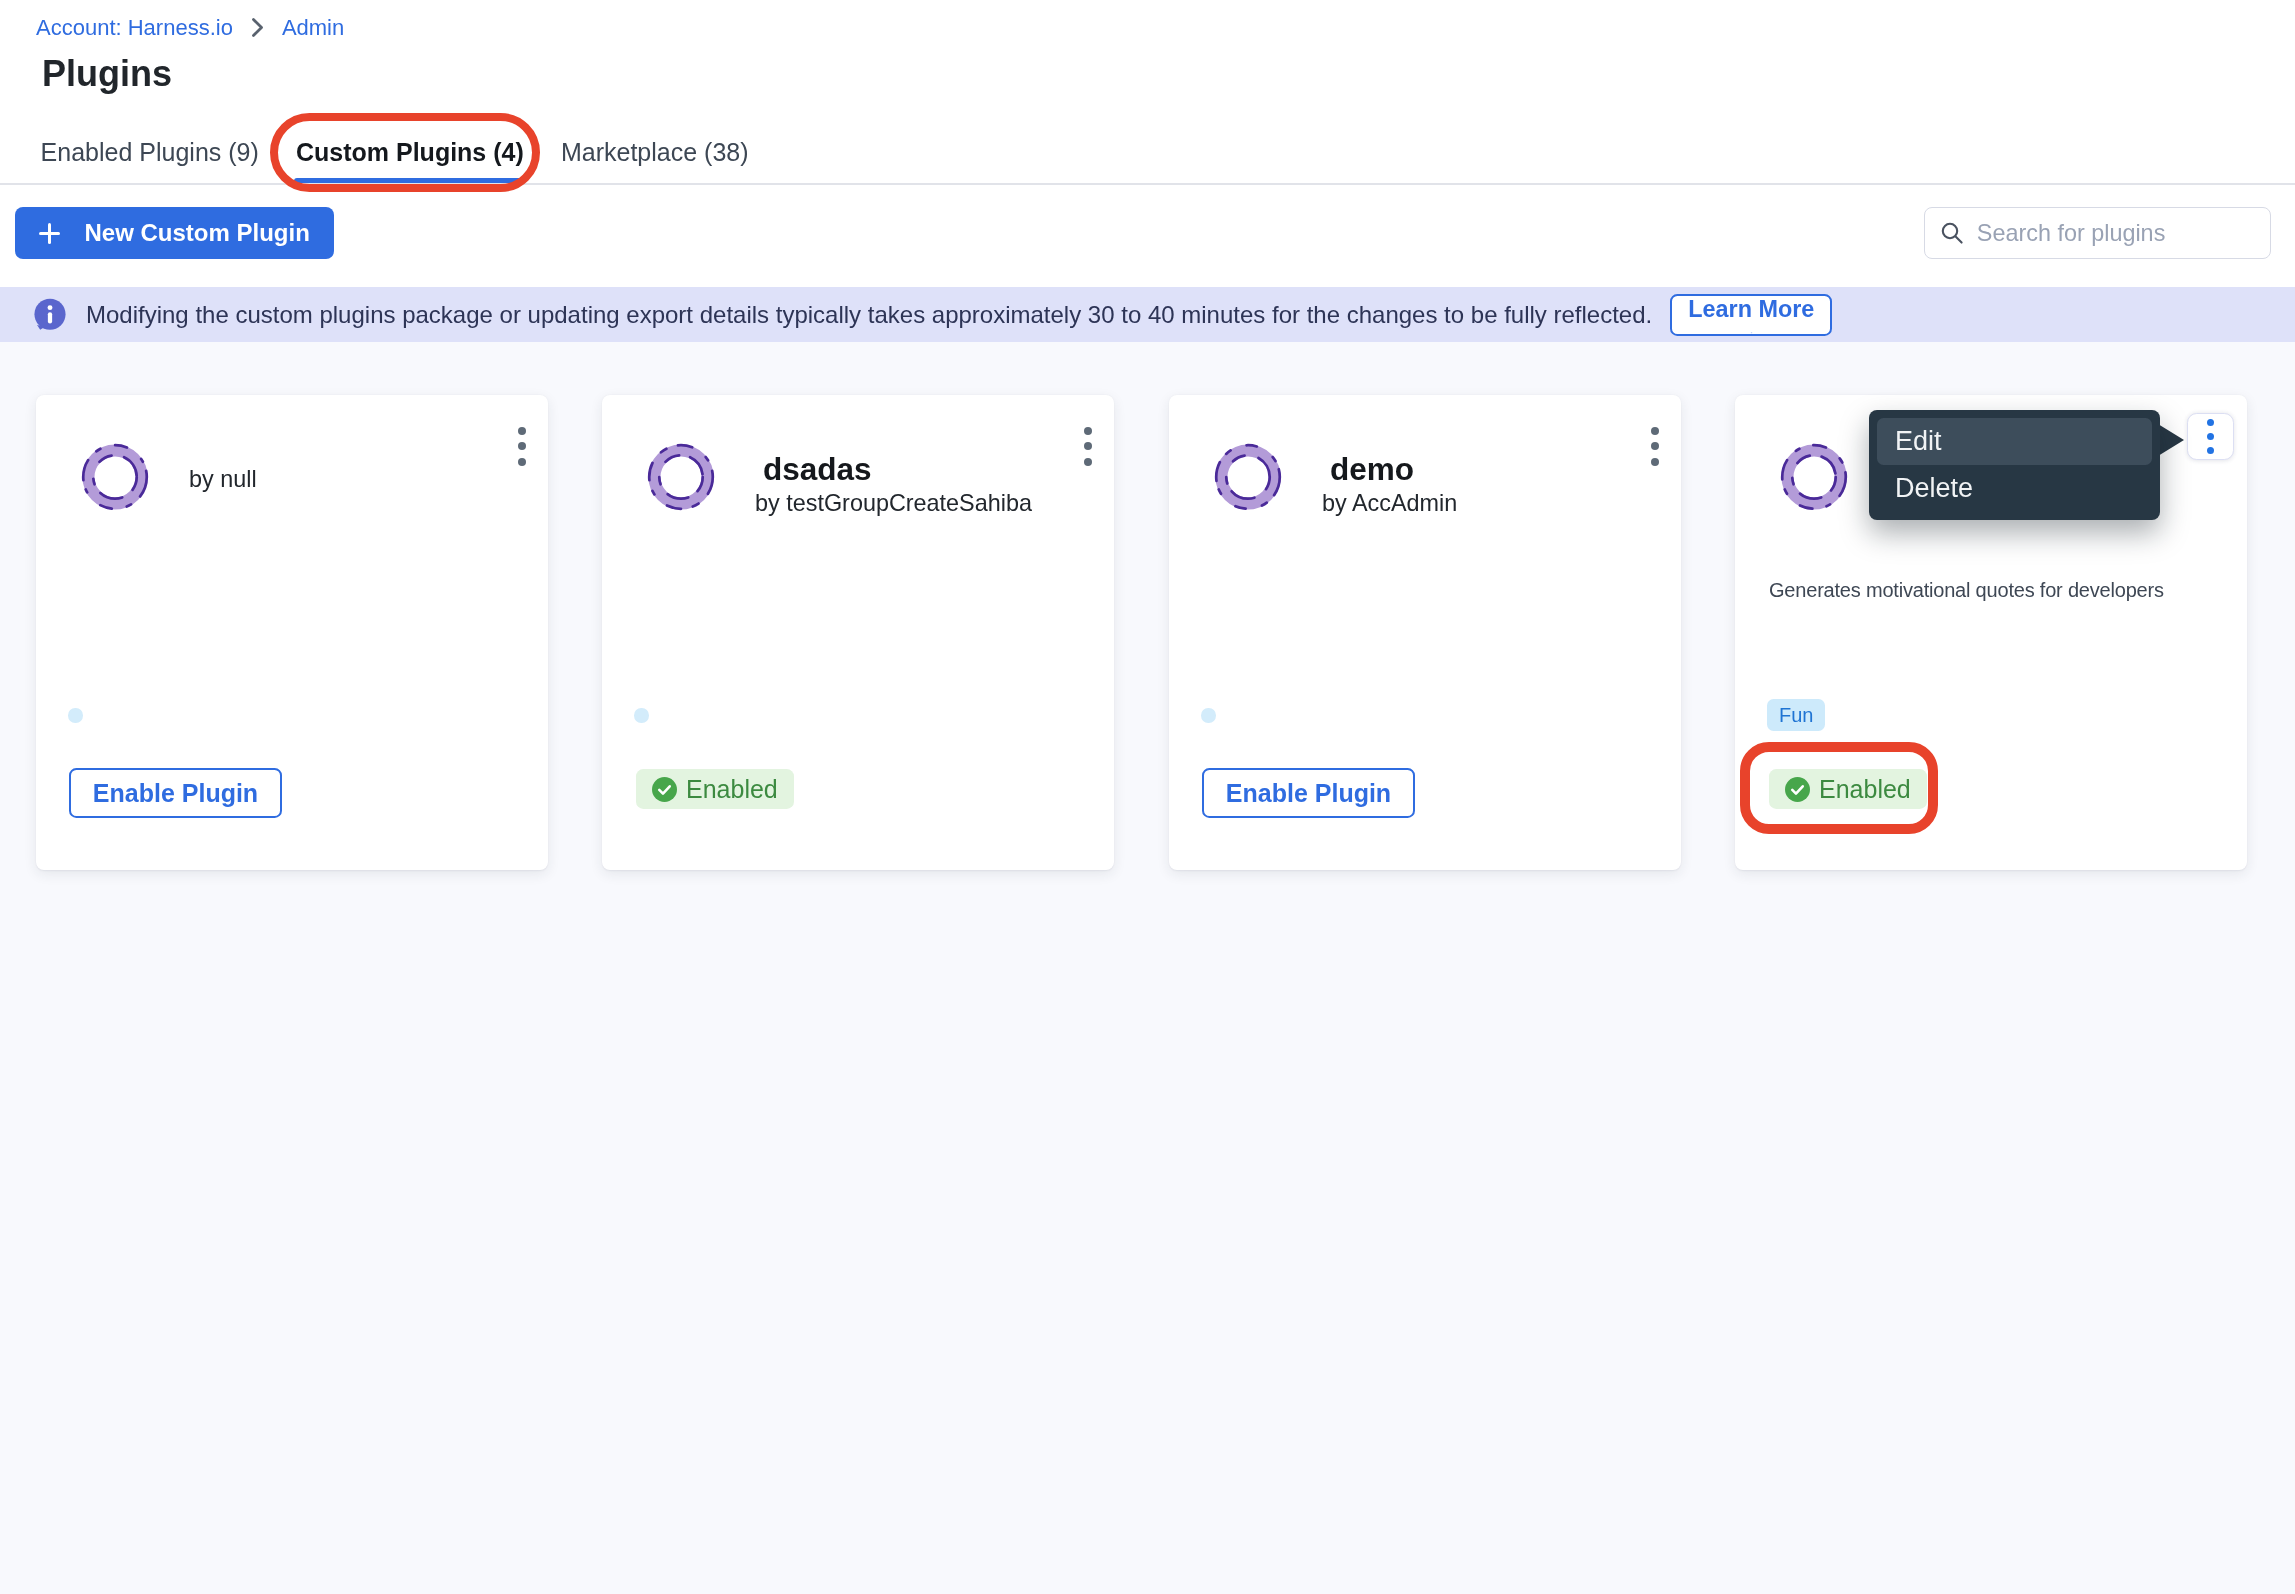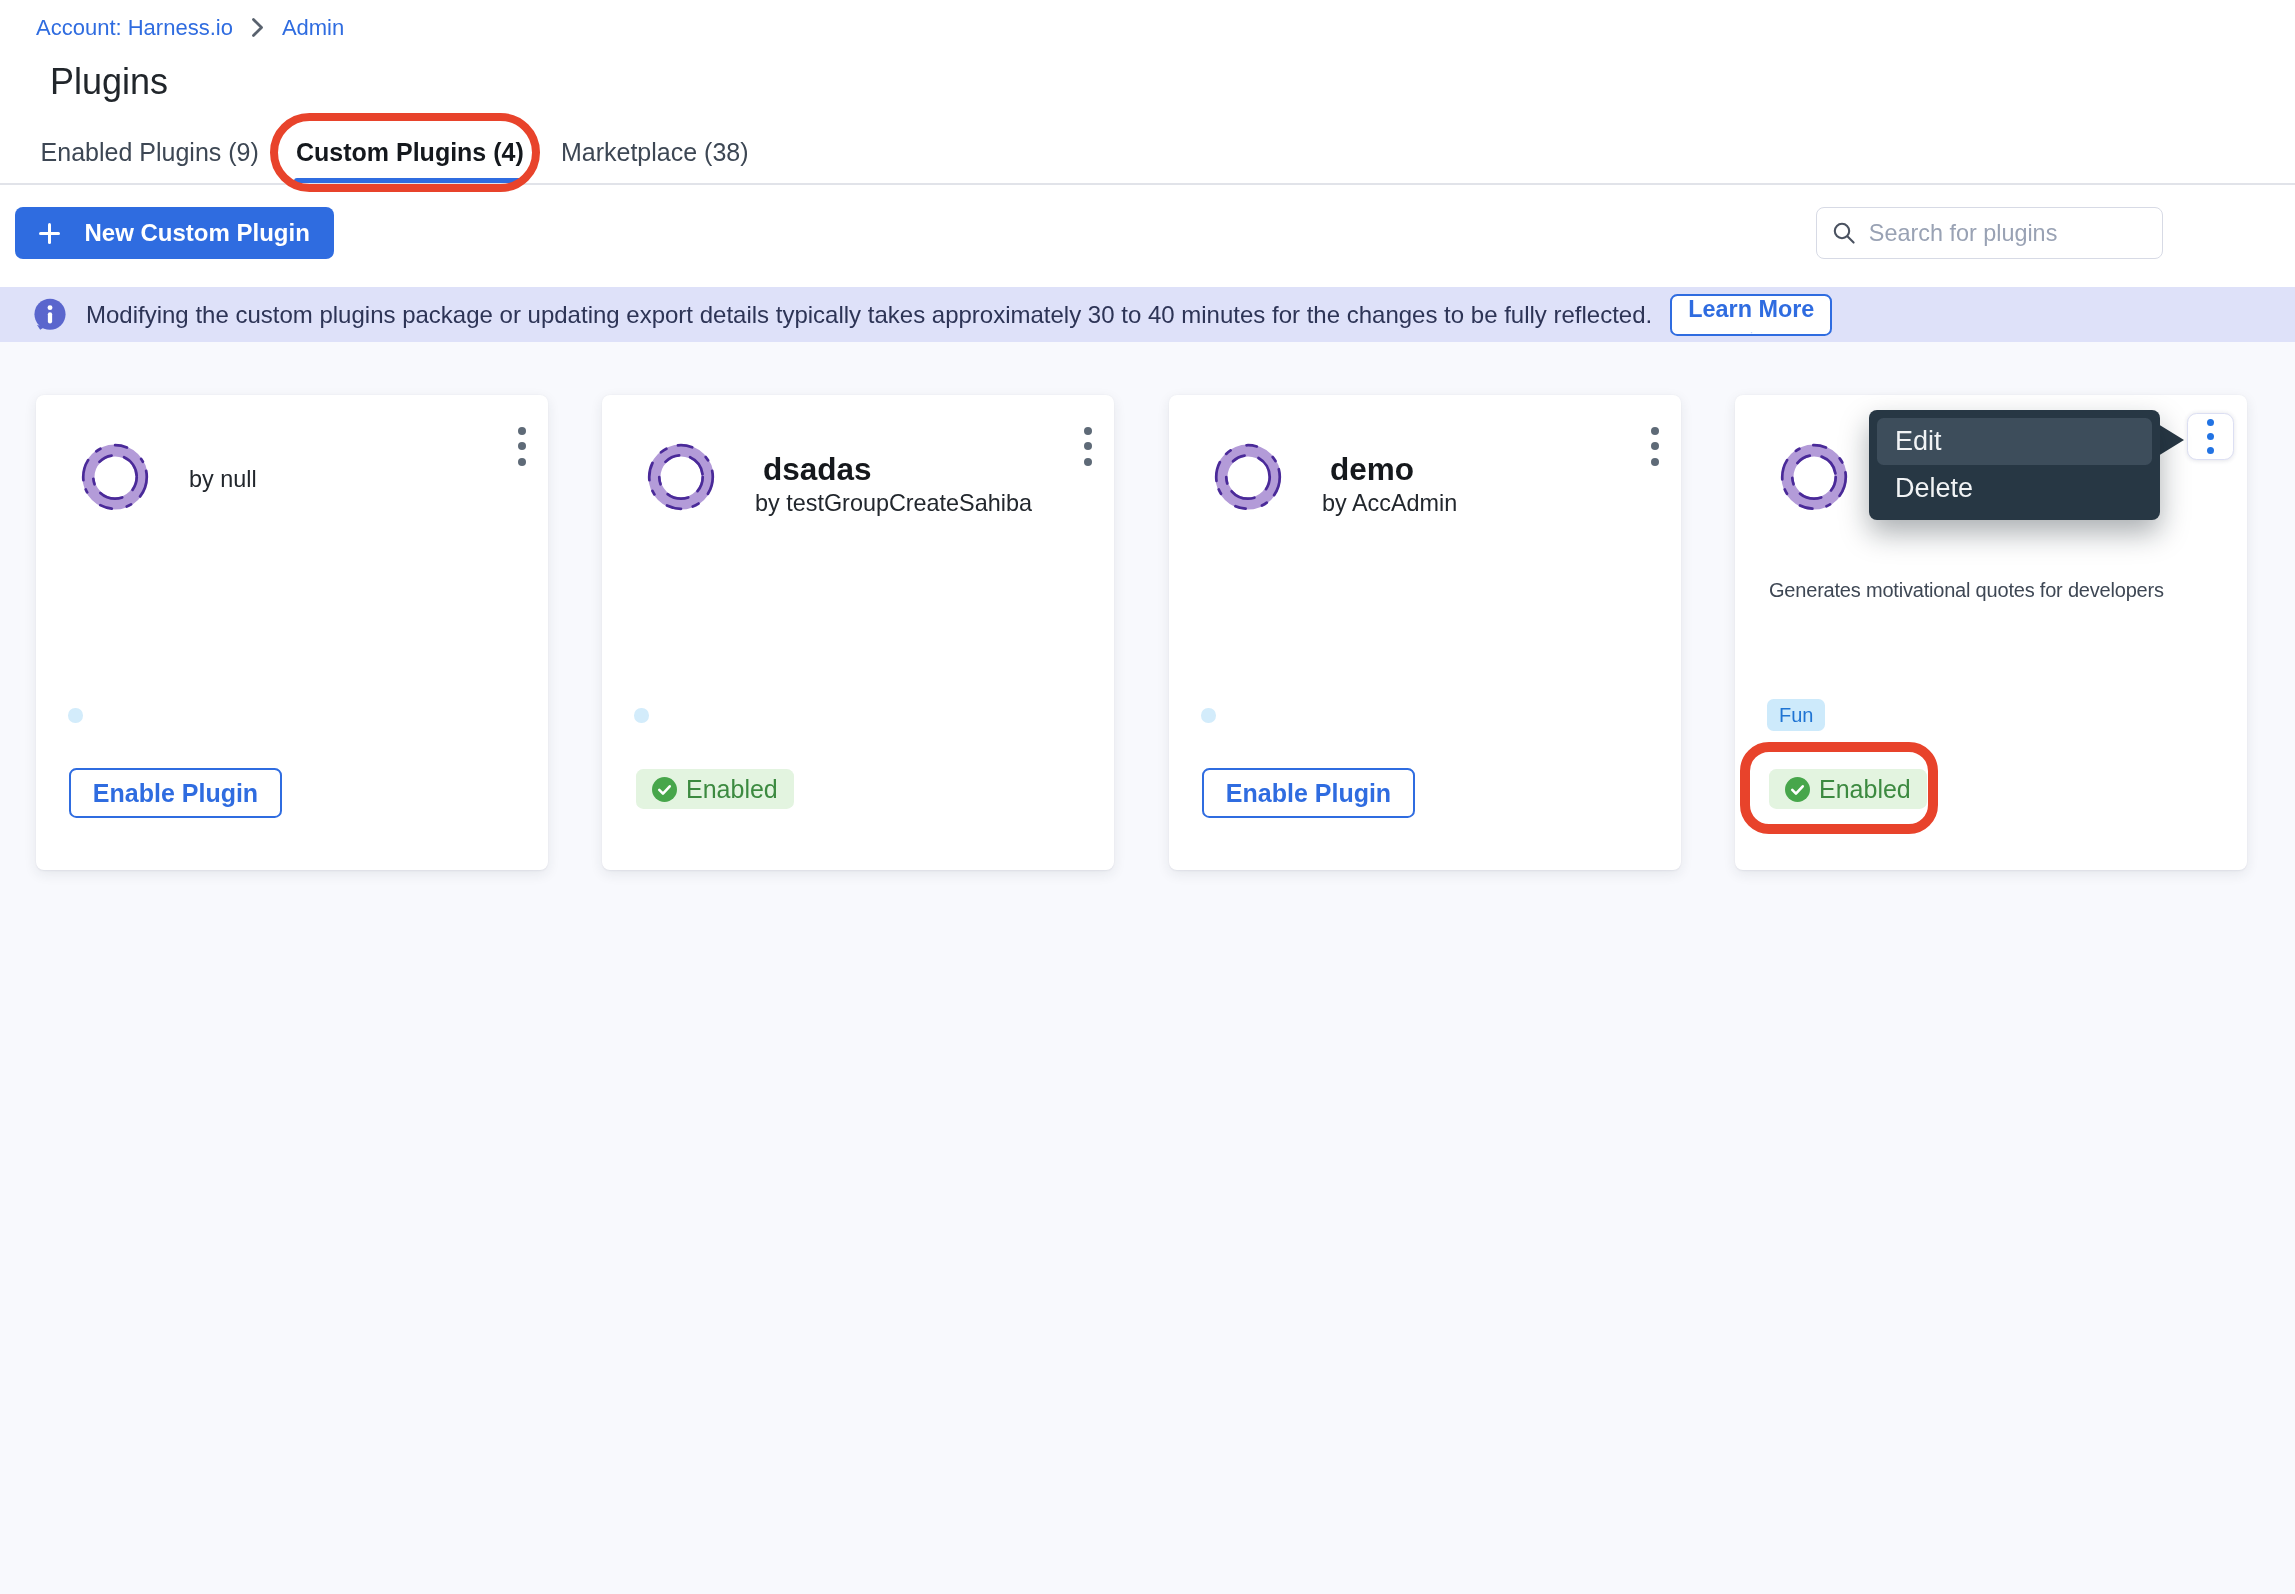--- a/index.html
+++ b/index.html
@@ -3,39 +3,39 @@
 <meta charset="utf-8">
 <style>
   html,body{margin:0;padding:0;background:#ffffff;}
   .page{position:relative;width:2295px;height:1595px;background:#ffffff;overflow:hidden;
         font-family:"Liberation Sans","DejaVu Sans",sans-serif;-webkit-font-smoothing:antialiased;}
 
   
   .breadcrumb{position:absolute;left:36px;top:14.5px;display:flex;align-items:center;gap:18px;font-size:22px;}
   .crumb{color:var(--link-blue,#2f6ce0);text-decoration:none;cursor:pointer;}
   .chev{width:13px;height:21px;}
-  .page-title{position:absolute;left:34px;top:45px;margin:16px;font-size:36px;font-weight:400;color:#21262b;}
+  .page-title{position:absolute;left:34px;top:45px;margin:8px;font-size:36px;font-weight:700;color:#21262b;}
 
   
   .tabs{position:absolute;left:39px;top:121px;height:63px;display:flex;gap:34px;align-items:stretch;}
   .tab{position:relative;display:flex;align-items:center;font-size:25px;color:#3d4754;font-weight:500;cursor:pointer;padding:0 1.6px;}
   .tab.active{color:#14181d;font-weight:700;}
   .tab-underline{position:absolute;left:0;right:0;bottom:0;height:5.6px;border-radius:3.2px;background:var(--primary-blue,#2f6ce0);}
   .red-ring{position:absolute;border:8px solid var(--annotation-red,#e8432b);border-radius:42px;pointer-events:none;z-index:40;}
   .tab-ring{left:-24px;right:-14.5px;top:-8px;bottom:-8px;}
   .divider{position:absolute;left:0;top:183px;width:100%;height:1.6px;background:#e1e3e9;}
 
   
   .btn-primary{position:absolute;left:14.5px;top:207px;height:52px;display:flex;align-items:center;gap:25px;
     padding:0 24px;background:var(--primary-blue,#2f6ce0);border:none;border-radius:8px;color:#ffffff;
     font-size:24px;font-weight:700;cursor:pointer;font-family:inherit;}
   .plus{position:relative;width:21px;height:21px;display:inline-block;}
   .plus::before{content:"";position:absolute;left:9px;top:0;width:3.2px;height:21px;background:#fff;border-radius:1.6px;}
   .plus::after{content:"";position:absolute;left:0;top:9px;width:21px;height:3.2px;background:#fff;border-radius:1.6px;}
-  .search{position:absolute;left:1816px;top:207px;width:347px;height:52px;background:#fff;border:1.6px solid #d7dae5;
+  .search{position:absolute;left:1924px;top:207px;width:347px;height:52px;background:#fff;border:1.6px solid #d7dae5;
     border-radius:8px;display:flex;align-items:center;padding:0 14.5px;gap:11.3px;box-sizing:border-box;}
   .search svg{flex:0 0 auto;}
   .search input{flex:1;min-width:0;border:none;outline:none;font-size:23.4px;color:#3a4350;background:transparent;font-family:inherit;}
   .search input::placeholder{color:#99a2b4;}
 
   
   .banner{position:absolute;left:0;top:287px;width:100%;height:55px;background:var(--banner-bg,#dee1f9);
     display:flex;align-items:center;padding:0 32px;box-sizing:border-box;}
   .banner-text{margin-left:18px;font-size:24px;color:var(--banner-text,#2d3456);}
   .learn-more{margin-left:18px;height:42px;padding:0 16px;background:#ffffff;border:2.4px solid var(--primary-blue,#2f6ce0);

